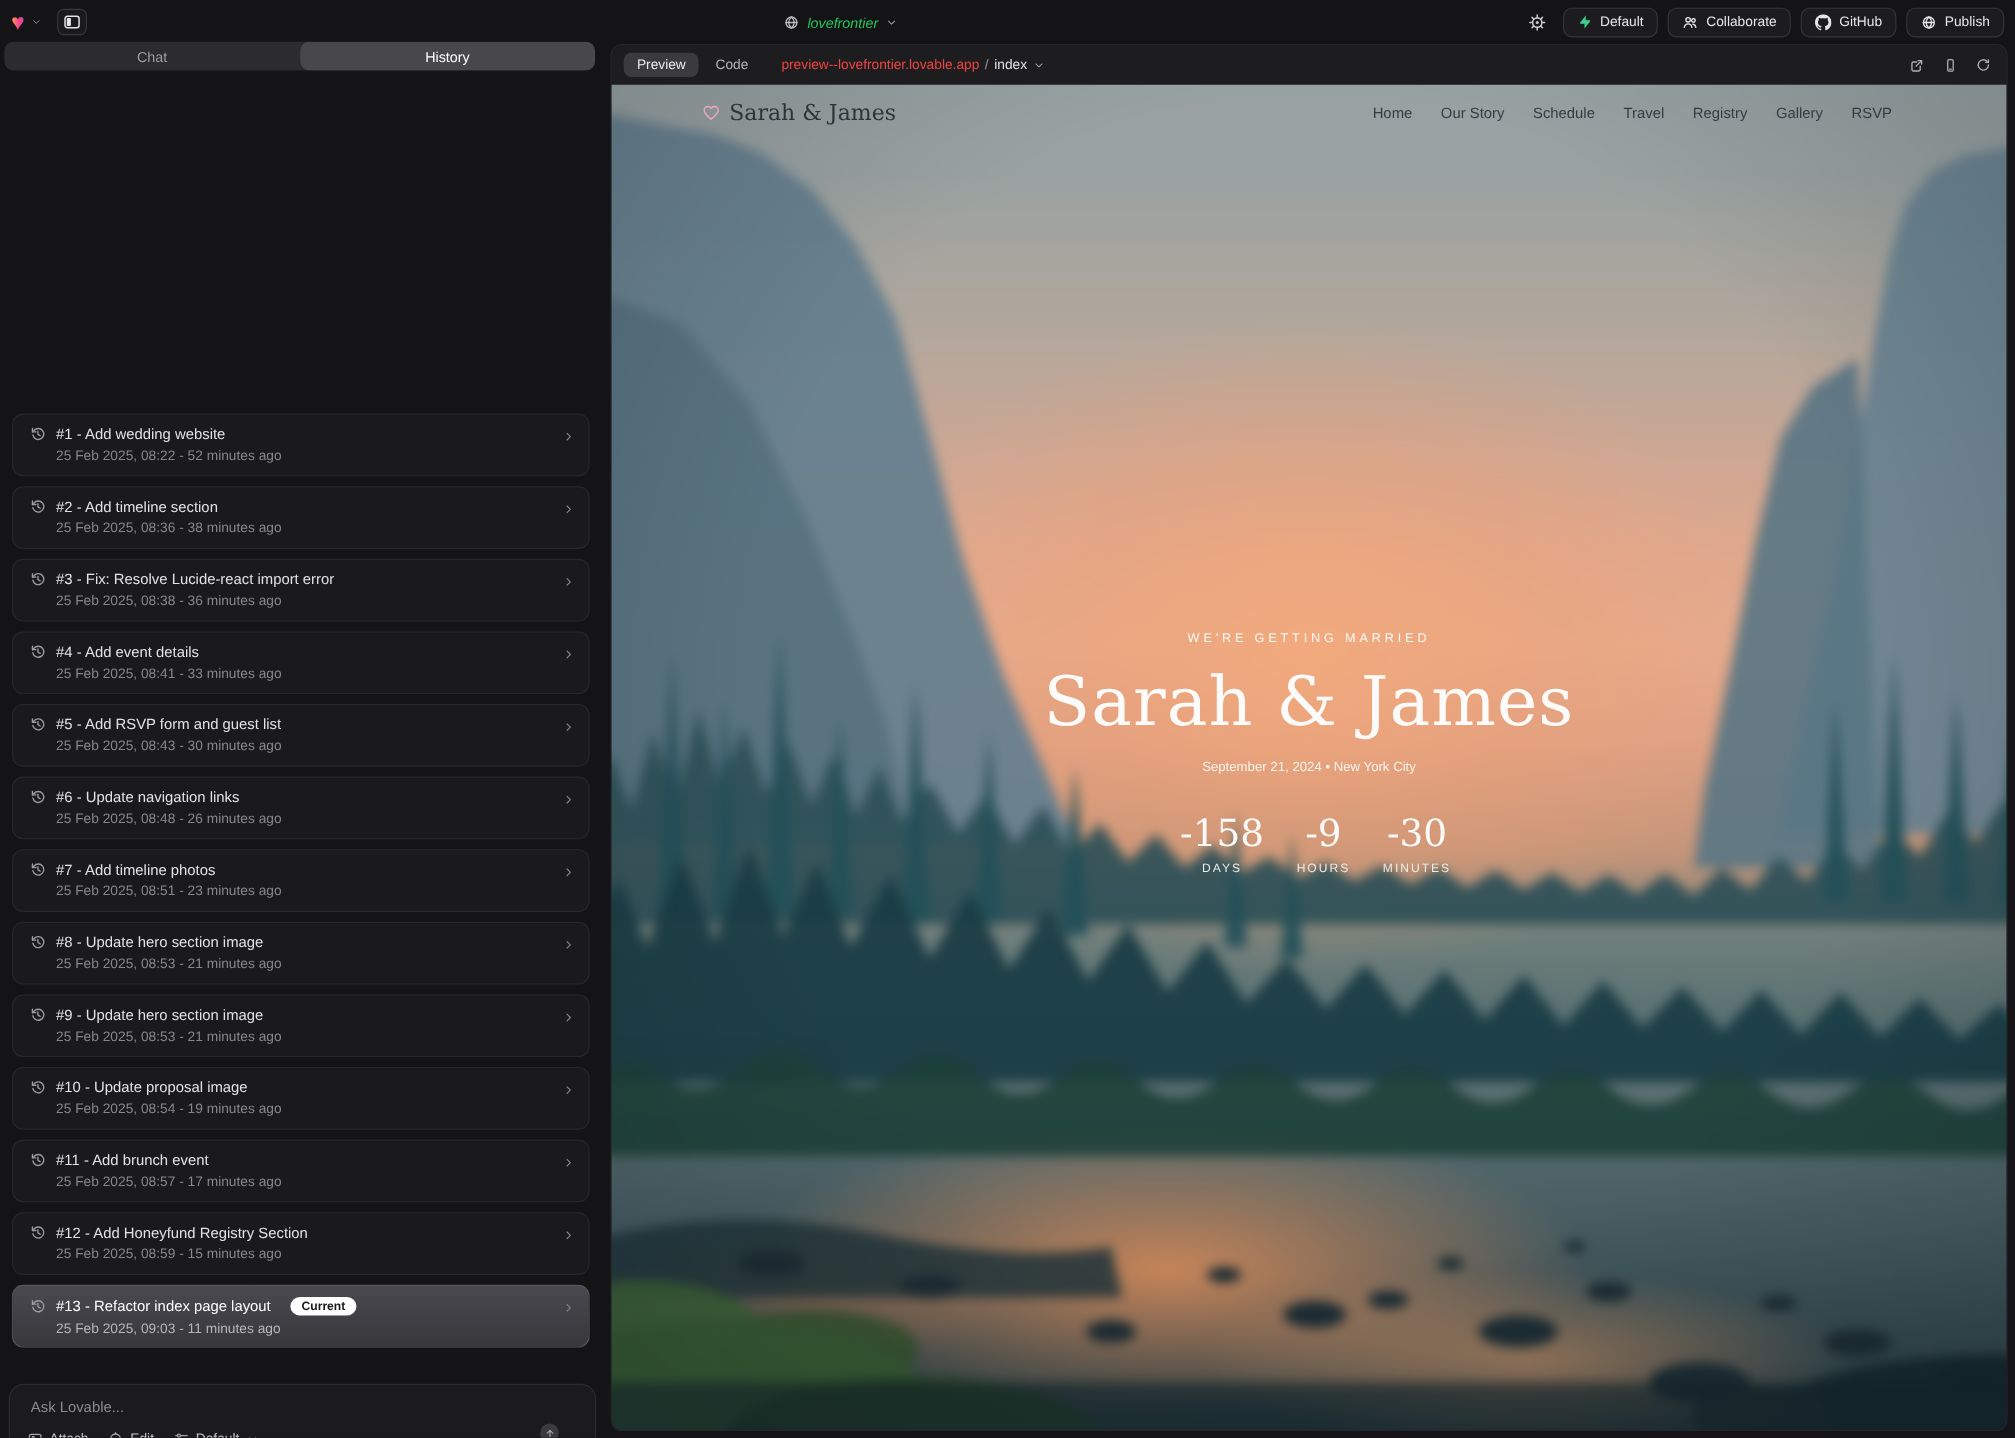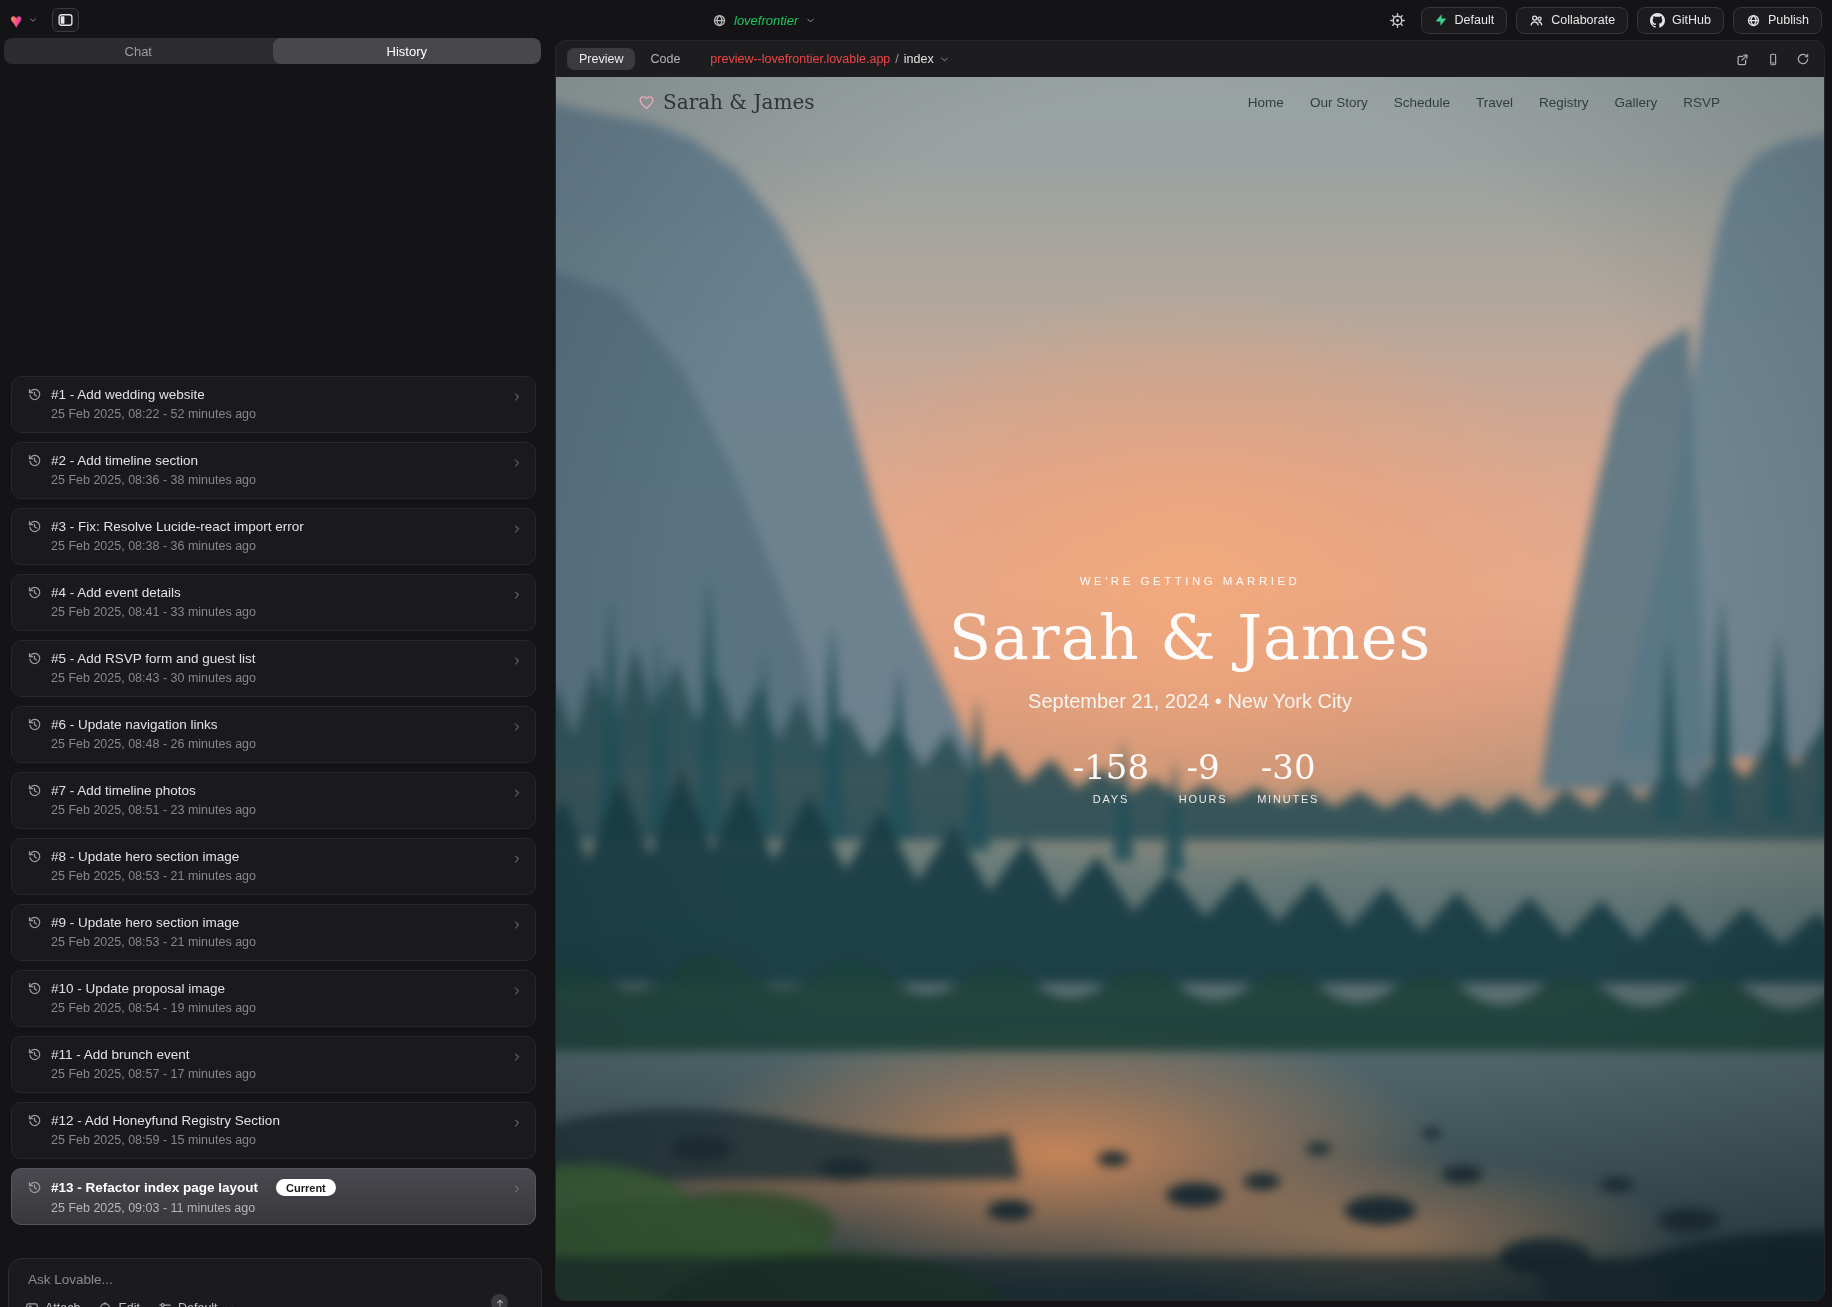--- a/index.html
+++ b/index.html
@@ -27,21 +27,21 @@
   .seg-tab.active { background:#47474c; color:#ffffff; }
 
   .hist-list { position:absolute; left:11px; top:336px; width:525px; }
   .hist-card { position:relative; height:57px; margin-bottom:9px; background:#1a1a1d; border:1px solid #28282c; border-radius:10px; padding:10px 14px 0 15px; cursor:pointer; }
   .hist-card .row1 { display:flex; align-items:center; gap:9px; }
   .hist-icon { color:#9c9ca0; flex:0 0 auto; }
   .hist-title { font-size:13.5px; color:#e2e2e4; }
   .hist-time { font-size:12.5px; color:#87878b; margin-left:24px; margin-top:5px; }
   .hist-chev { position:absolute; right:12px; top:14px; color:#8a8a8e; }
   .hist-card.current { background:linear-gradient(180deg,#49494f 0%,#37373c 100%); border-color:#55555b; }
-  .hist-card.current .hist-title { color:#ffffff; font-weight:bold; }
+  .hist-card.current .hist-title { color:#ffffff; font-weight:normal; }
   .hist-card.current .hist-time { color:#b6b6ba; }
   .cur-badge { display:inline-block; margin-left:9px; background:#ffffff; color:#1a1a1c; font-size:11px; font-weight:bold; border-radius:999px; padding:2.5px 10px; vertical-align:1px; }
 
   .composer { position:absolute; left:8px; top:1194px; width:534px; height:68px; background:#1b1b1e; border:1px solid #2d2d31; border-radius:14px;margin-top:24px; }
   .composer-input { position:absolute; left:19px; top:13px; width:470px; background:transparent; border:none; outline:none; color:#e4e4e6; font-size:13.5px; font-family:"Liberation Sans",sans-serif; }
   .composer-input::placeholder { color:#8b8b90; }
   .composer-row { position:absolute; left:16px; bottom:10px; display:flex; align-items:center; gap:18px; }
   .comp-btn { display:flex; align-items:center; gap:6px; font-size:12.5px; color:#c6c6ca; cursor:pointer; }
   .comp-btn .cicon { color:#a8a8ac; }
   .send-btn { position:absolute; right:33px; bottom:14px; width:17px; height:17px; border-radius:50%; background:#3b3b3f; display:flex; align-items:center; justify-content:center; color:#a6a6aa; cursor:pointer; }
@@ -73,21 +73,21 @@
   .site-header { position:absolute; left:0; right:0; top:0; height:50px; display:flex; align-items:center; justify-content:space-between; padding:0 104px 0 82px; z-index:3; }
   .site-logo { display:flex; align-items:center; gap:8px; cursor:pointer; }
   .site-logo .heart { color:#eda9bc; }
   .site-logo .name { font-family:"DejaVu Serif",serif; font-size:20px; color:#2c3437; }
   .site-nav { display:flex; align-items:center; gap:26px; }
   .site-nav a { font-size:13.5px; color:#323d41; text-decoration:none; cursor:pointer; }
 
   .hero-content { position:absolute; left:0; right:0; top:498px; text-align:center; z-index:2; color:#faf8f5; }
   .eyebrow { font-size:11.5px; letter-spacing:3.5px; color:#fdfdfd; opacity:0.95; }
   .hero-title { font-family:"DejaVu Serif",serif; font-size:62px; font-weight:400; color:#fcfbf9; margin-top:14px; letter-spacing:1px; }
-  .hero-date { font-size:20px; color:#f7f3ee; margin-top:16px; }
+  .hero-date { font-size:12px; color:#f7f3ee; margin-top:16px; }
   .countdown { margin-top:34px; display:flex; justify-content:center; gap:26px;padding-left:12px; }
   .cd-col { min-width:56px; }
   .cd-val { font-family:"DejaVu Serif",serif; font-size:34px; color:#fbfaf8; }
   .cd-lab { font-size:11px; letter-spacing:1.8px; color:#eceae6; margin-top:6px; }
 </style>
 </head>
 <body>
 
 <div class="topbar">
   <div class="tb-left">

